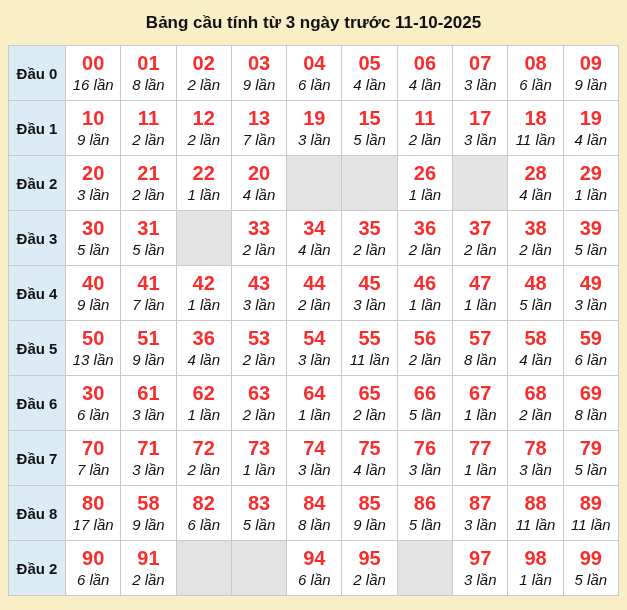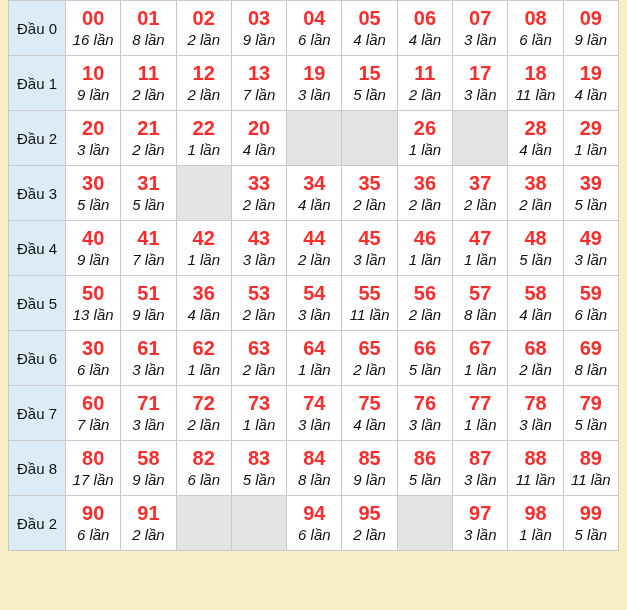--- a/index.html
+++ b/index.html
@@ -29,41 +29,42 @@
     border: 1px solid #C9C9C9;
     text-align: center;
     vertical-align: middle;
     height: 54px;
     padding: 0;
   }
   table.stats th.row-header {
     width: 56px;
     background: #DBECF7;
     font-size: 15px;
-    font-weight: normal;
+    font-weight: bold;
     color: #111;
   }
   td.empty { background: #E3E3E3; }
   .num {
     color: #FA2D2D;
     font-weight: bold;
     font-size: 20px;
     line-height: 23px;
   }
   .count {
     font-style: italic;
     font-size: 15px;
     line-height: 19px;
     color: #111;
   }
 </style>
 </head>
 <body>
 
 <div class="page">
+  <div class="title">Bảng cầu tính từ 3 ngày trước 11-10-2025</div>
   <table class="stats">
     <tbody id="table-body">
         <tr>
           <th class="row-header">Đầu 0</th>
           <td>
             <div class="num">00</div>
             <div class="count">16 lần</div>
           </td>
           <td>
             <div class="num">01</div>
@@ -344,21 +345,21 @@
             <div class="count">2 lần</div>
           </td>
           <td>
             <div class="num">69</div>
             <div class="count">8 lần</div>
           </td>
         </tr>
         <tr>
           <th class="row-header">Đầu 7</th>
           <td>
-            <div class="num">60</div>
+            <div class="num">70</div>
             <div class="count">7 lần</div>
           </td>
           <td>
             <div class="num">71</div>
             <div class="count">3 lần</div>
           </td>
           <td>
             <div class="num">72</div>
             <div class="count">2 lần</div>
           </td>

